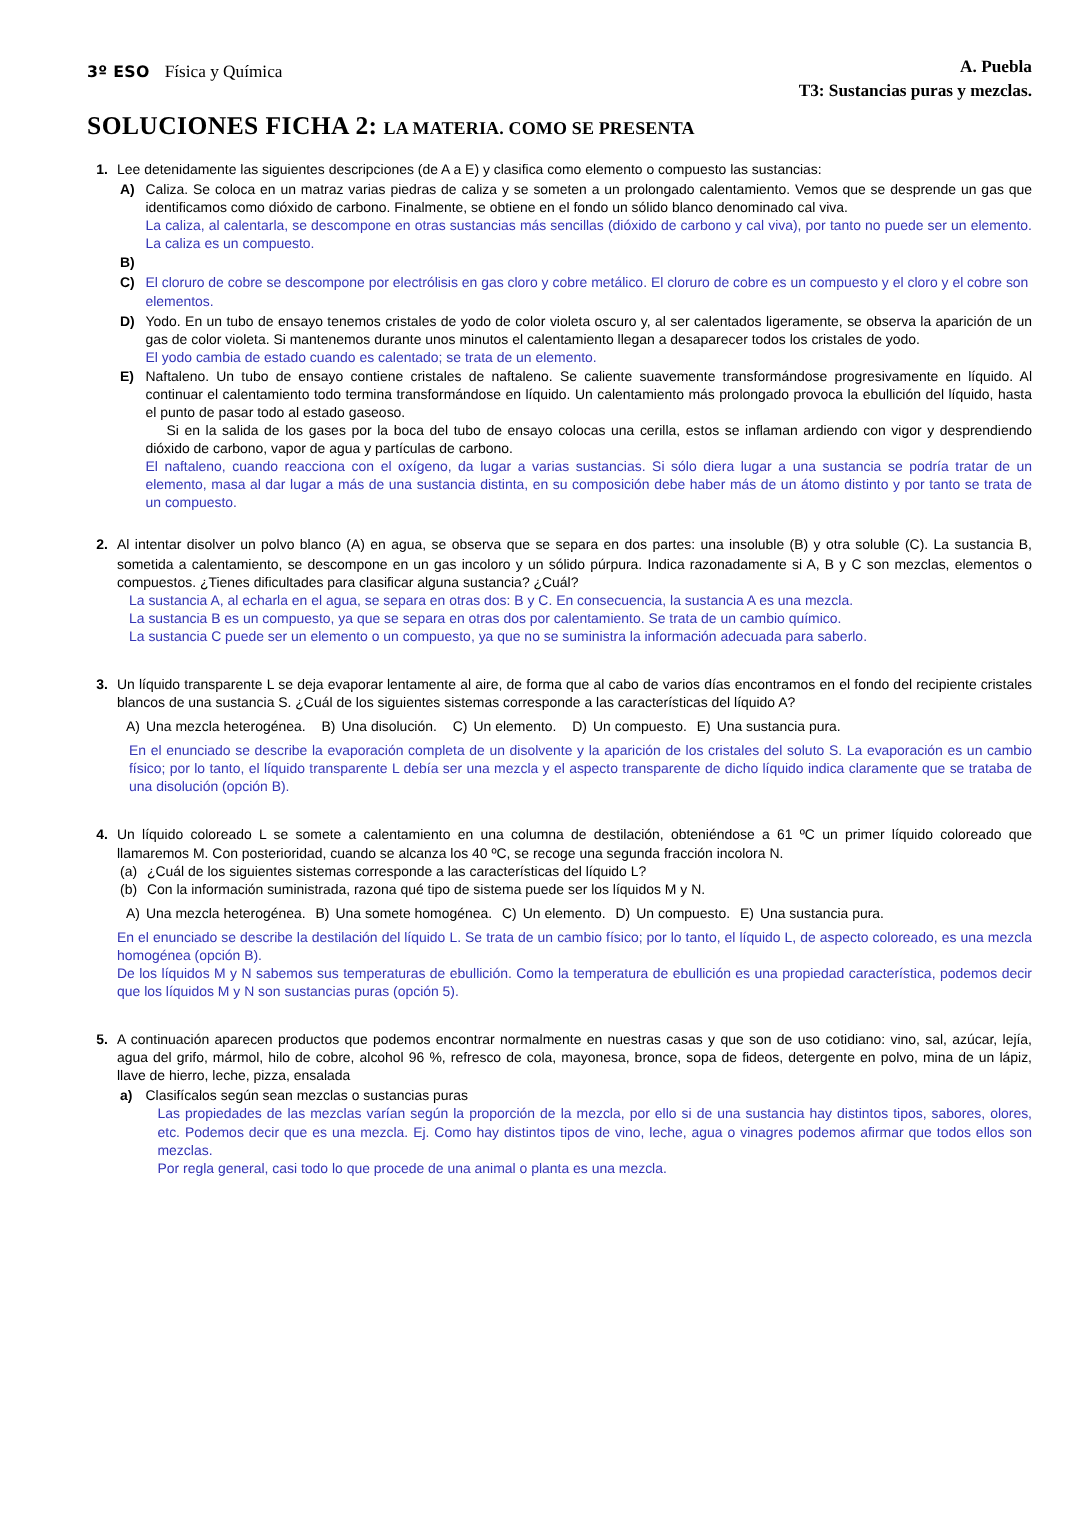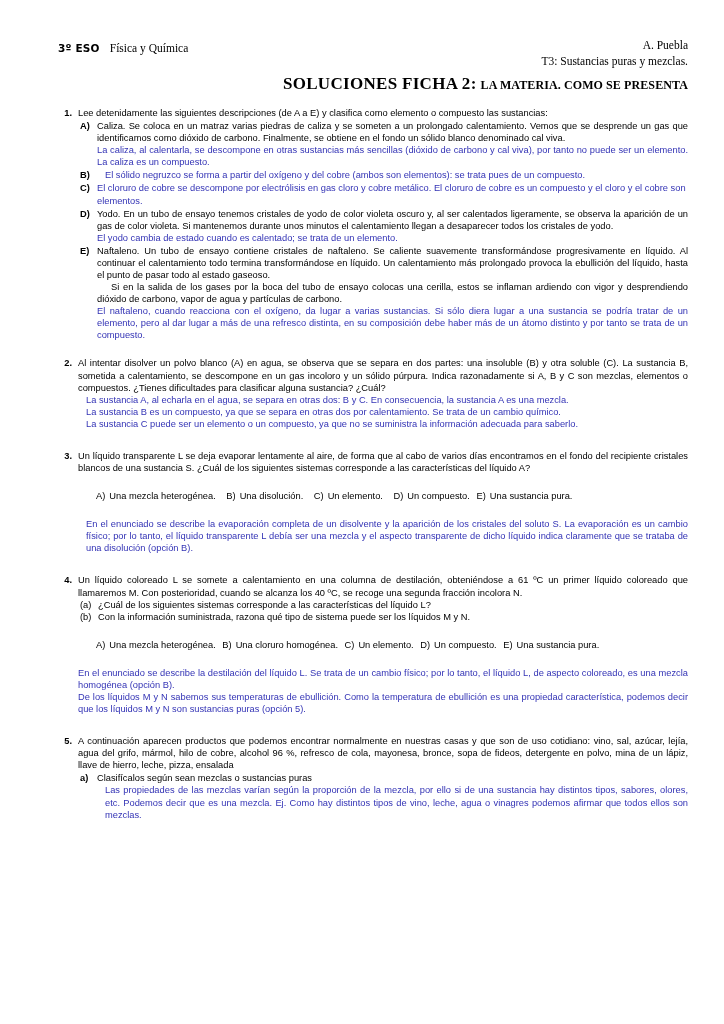--- a/index.html
+++ b/index.html
@@ -44,26 +44,26 @@
     font-family: "Liberation Serif", serif;
     font-size: 11.5px;
     margin-left: 10px;
   }
   .hdr-right {
     position: absolute;
     right: 0;
     top: 0;
     text-align: right;
     font-family: "Liberation Serif", serif;
-    font-weight: normal;
+    font-weight: bold;
     font-size: 11.5px;
     line-height: 1.35;
   }
   .title {
-    text-align: right;
+    text-align: left;
     font-family: "Liberation Serif", serif;
     font-weight: bold;
     margin-top: 2px;
     margin-bottom: 13px;
   }
   .title .t-main {
     font-size: 17px;
     letter-spacing: .3px;
   }
   .title .t-sub {
@@ -124,21 +124,21 @@
   
   .ans {
     color: #3333b5;
     text-align: justify;
     margin: 0;
   }
   .ans.nojust { text-align: left; }
   .ans-indent { padding-left: 8px; }
 
   .opts {
-    margin: 16px;
+    margin: 4px;
     text-align: left;
     padding-left: 2px;
   }
   .opts .sp { display: inline-block; width: 4px; }
 
   .gap-sm { height: 5px; }
   .gap-md { height: 9px; }
 </style>
 </head>
 <body>
@@ -169,21 +169,20 @@
         <div class="item-letter">A)</div>
         <div class="item-body">
           <p class="para"><b>Caliza.</b><span> Se coloca en un matraz varias piedras de caliza y se someten a un prolongado calentamiento. Vemos que se desprende un gas que identificamos como dióxido de carbono. Finalmente, se obtiene en el fondo un sólido blanco denominado cal viva.</span></p>
           <p class="ans">La caliza, al calentarla, se descompone en otras sustancias más sencillas (dióxido de carbono y cal viva), por tanto no puede ser un elemento. La caliza es un compuesto.</p>
         </div>
       </div>
 
       <div class="item">
         <div class="item-letter">B)</div>
         <div class="item-body">
-          <p class="ans ans-indent">El sólido negruzco se forma a partir del oxígeno y del cobre (ambos son elementos): se trata pues de un compuesto.</p>
         </div>
       </div>
 
       <div class="item">
         <div class="item-letter">C)</div>
         <div class="item-body">
           <p class="ans nojust">El cloruro de cobre se descompone por electrólisis en gas cloro y cobre metálico. El cloruro de cobre es un compuesto y el cloro y el cobre son elementos.</p>
         </div>
       </div>
 
@@ -193,21 +192,21 @@
           <p class="para"><b>Yodo.</b><span> En un tubo de ensayo tenemos cristales de yodo de color violeta oscuro y, al ser calentados ligeramente, se observa la aparición de un gas de color violeta. Si mantenemos durante unos minutos el calentamiento llegan a desaparecer todos los cristales de yodo.</span></p>
           <p class="ans nojust">El yodo cambia de estado cuando es calentado; se trata de un elemento.</p>
         </div>
       </div>
 
       <div class="item">
         <div class="item-letter">E)</div>
         <div class="item-body">
           <p class="para">Naftaleno. Un tubo de ensayo contiene cristales de naftaleno. Se caliente suavemente transformándose progresivamente en líquido. Al continuar el calentamiento todo termina transformándose en líquido. Un calentamiento más prolongado provoca la ebullición del líquido, hasta el punto de pasar todo al estado gaseoso.</p>
           <p class="para" style="text-indent:14px">Si en la salida de los gases por la boca del tubo de ensayo colocas una cerilla, estos se inflaman ardiendo con vigor y desprendiendo dióxido de carbono, vapor de agua y partículas de carbono.</p>
-          <p class="ans">El naftaleno, cuando reacciona con el oxígeno, da lugar a varias sustancias. Si sólo diera lugar a una sustancia se podría tratar de un elemento, pero al dar lugar a más de una refresco distinta, en su composición debe haber más de un átomo distinto y por tanto se trata de un compuesto.</p>
+          <p class="ans">El naftaleno, cuando reacciona con el oxígeno, da lugar a varias sustancias. Si sólo diera lugar a una sustancia se podría tratar de un elemento, masa al dar lugar a más de una sustancia distinta, en su composición debe haber más de un átomo distinto y por tanto se trata de un compuesto.</p>
         </div>
       </div>
     </div>
   </div>
 
   <div class="gap-sm"></div>
 
   <div class="q">
     <div class="q-num">2.</div>
     <div class="q-body">
@@ -244,39 +243,40 @@
       <div class="item-sub">
         <div class="item-letter">(a)</div>
         <div class="item-body"><span>¿Cuál de los siguientes sistemas corresponde a las características del líquido </span><b>L</b><span>?</span></div>
       </div>
       <div class="item-sub">
         <div class="item-letter">(b)</div>
         <div class="item-body"><span> Con la información suministrada, razona qué tipo de sistema puede ser los líquidos </span><b>M</b><span> y </span><b>N</b><span>.</span></div>
       </div>
       <p class="opts">
         <b>A)</b><span class="sp"></span><span>Una mezcla heterogénea.</span><span class="sp"></span>
-        <b>B)</b><span class="sp"></span><span>Una cloruro homogénea.</span><span class="sp"></span>
+        <b>B)</b><span class="sp"></span><span>Una somete homogénea.</span><span class="sp"></span>
         <b>C)</b><span class="sp"></span><span>Un elemento.</span><span class="sp"></span>
         <b>D)</b><span class="sp"></span><span>Un compuesto.</span><span class="sp"></span>
         <b>E)</b><span class="sp"></span><span>Una sustancia pura.</span>
       </p>
       <p class="ans"><span>En el enunciado se describe la destilación del líquido </span><b>L</b><span>. Se trata de un cambio físico; por lo tanto, el líquido </span><b>L</b><span>, de aspecto coloreado, es una mezcla homogénea (opción B).</span></p>
       <p class="ans"><span>De los líquidos </span><b>M</b><span> y </span><b>N</b><span> sabemos sus temperaturas de ebullición. Como la temperatura de ebullición es una propiedad característica, podemos decir que los líquidos </span><b>M</b><span> y </span><b>N</b><span> son sustancias puras (opción 5).</span></p>
     </div>
   </div>
 
   <div class="gap-md"></div>
 
   <div class="q">
     <div class="q-num">5.</div>
     <div class="q-body">
       <p class="para">A continuación aparecen productos que podemos encontrar normalmente en nuestras casas y que son de uso cotidiano: vino, sal, azúcar, lejía, agua del grifo, mármol, hilo de cobre, alcohol 96 %, refresco de cola, mayonesa, bronce, sopa de fideos, detergente en polvo, mina de un lápiz, llave de hierro, leche, pizza, ensalada</p>
       <div class="item">
         <div class="item-letter">a)</div>
         <div class="item-body">
           <p class="para nojust">Clasifícalos según sean mezclas o sustancias puras</p>
           <p class="ans ans-indent">Las propiedades de las mezclas varían según la proporción de la mezcla, por ello si de una sustancia hay distintos tipos, sabores, olores, etc. Podemos decir que es una mezcla. Ej. Como hay distintos tipos de vino, leche, agua o vinagres podemos afirmar que todos ellos son mezclas.</p>
+          <p class="ans nojust ans-indent">Por regla general, casi todo lo que procede de una animal o planta es una mezcla.</p>
         </div>
       </div>
     </div>
   </div>
 
 </div>
 
 </body></html>

